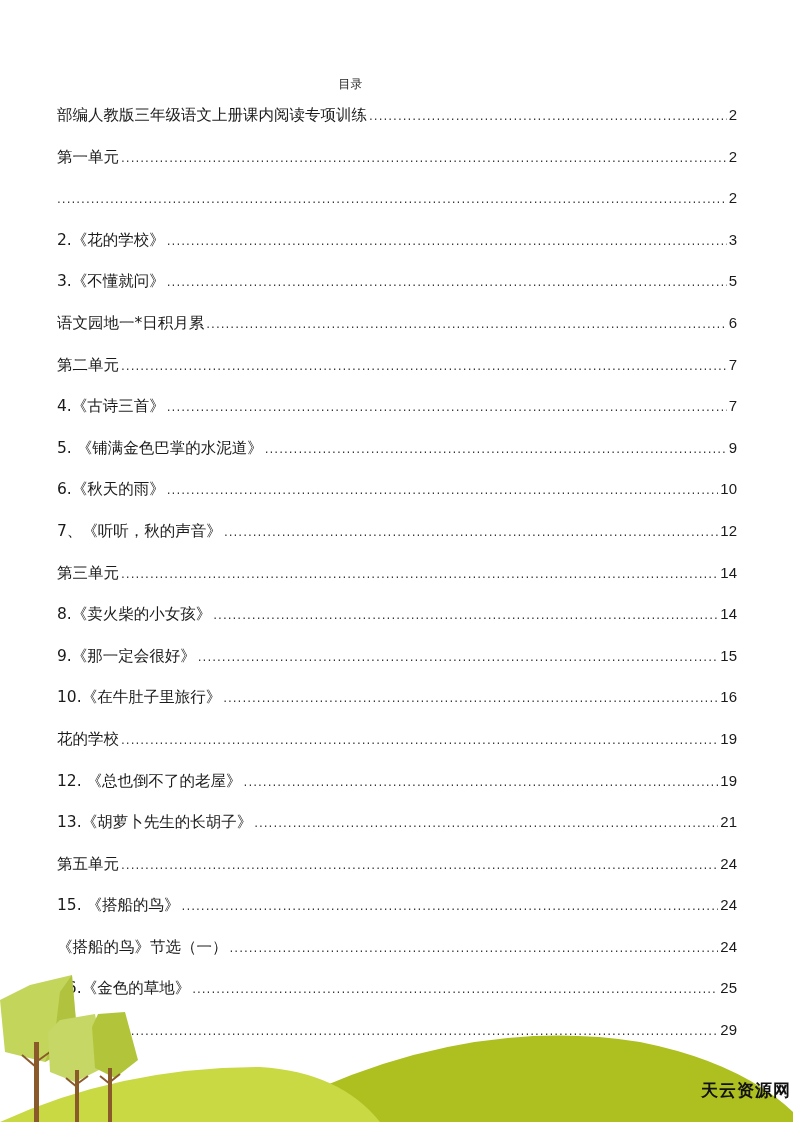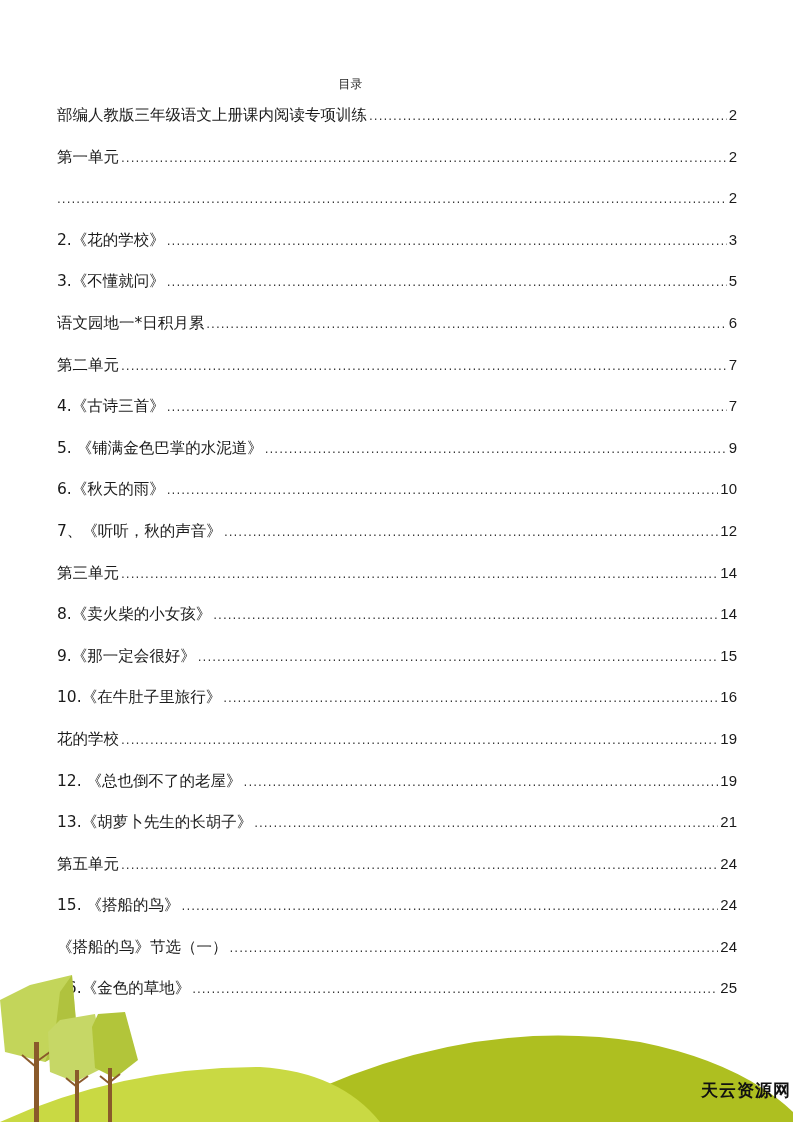--- a/index.html
+++ b/index.html
@@ -123,20 +123,25 @@
   <div class="toc-row">
       <span class="toc-label">《搭船的鸟》节选（一）</span>
       <span class="toc-leader"></span>
       <span class="toc-page">24</span>
     </div>
   <div class="toc-row">
       <span class="toc-label">16.《金色的草地》</span>
       <span class="toc-leader"></span>
       <span class="toc-page">25</span>
     </div>
+  <div class="toc-row">
+      <span class="toc-label">第六单元</span>
+      <span class="toc-leader"></span>
+      <span class="toc-page">29</span>
+    </div>
 </div>
 
 <svg class="scenery" viewBox="0 0 793 150" preserveAspectRatio="none">
 
   <path d="M250 150 Q 450 40 640 70 Q 740 90 793 140 L793 150 Z" fill="#aebf20"></path>
 
   <path d="M0 150 Q 120 95 260 95 Q 340 100 380 150 Z" fill="#c9d943"></path>
 
   <polygon points="30,13 72,3 78,72 45,90 5,80 0,28" fill="#c3d55a"></polygon>
   <polygon points="72,3 78,72 45,90 55,62 60,20" fill="#a4b62c" opacity="0.6"></polygon>

